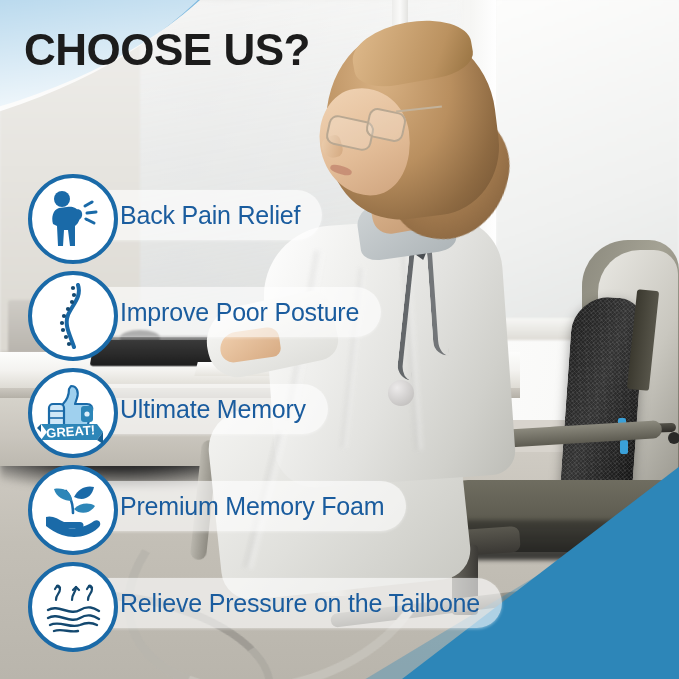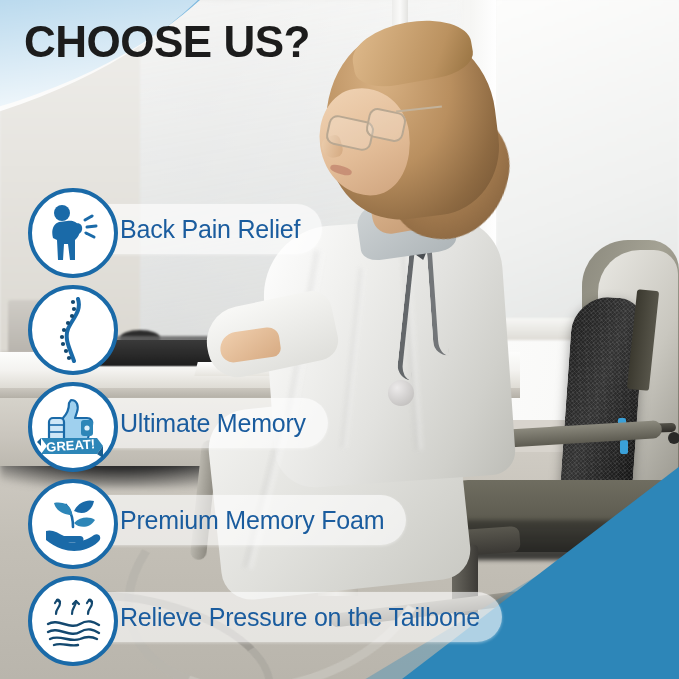--- a/index.html
+++ b/index.html
@@ -340,25 +340,25 @@
     position:absolute;left:24px;top:18px;z-index:6;
     color:#1c1c1c;line-height:.92;
     letter-spacing:-1px;
   }
   .h-why{
     font-size:62px;font-weight:bold;display:block;
     letter-spacing:0px;
   }
   .h-choose{
     font-size:44px;font-weight:bold;display:block;
-    margin-top:4px;letter-spacing:-.5px;
-  }
-
-  
-  .features{position:absolute;left:0;top:184px;z-index:7;width:679px;}
+    margin-top:12px;letter-spacing:-.5px;
+  }
+
+  
+  .features{position:absolute;left:0;top:170px;z-index:7;width:679px;}
   .feature{
     position:relative;height:97px;
   }
   .f-pill{
     position:absolute;left:72px;top:20px;height:50px;
     background:rgba(255,255,255,.62);
     border-radius:25px;
     display:flex;align-items:center;
     padding-left:48px;padding-right:22px;
     box-shadow:0 1px 3px rgba(255,255,255,.4);
@@ -479,20 +479,23 @@
               <line x1="40" y1="16" x2="47" y2="12"></line>
               <line x1="42" y1="23" x2="51" y2="22"></line>
               <line x1="41" y1="29" x2="49" y2="33"></line>
             </g>
           </svg>
         </span>
       </div>
     </div>
 
     <div class="feature">
+      <div class="f-pill">
+        <span class="f-label">Improve Poor Posture</span>
+      </div>
       <div class="f-circle">
         <span>
           <svg width="50" height="66" viewBox="0 0 50 66">
             <path d="M30 2 C34 14 24 22 20 32 C16 42 22 52 26 64" fill="none" stroke="#1a6aa8" stroke-width="4" stroke-linecap="round"></path>
             <g fill="#13486f">
               <circle cx="25" cy="5" r="2.1"></circle>
               <circle cx="26" cy="12" r="2.1"></circle>
               <circle cx="24" cy="19" r="2.1"></circle>
               <circle cx="20" cy="26" r="2.1"></circle>
               <circle cx="16" cy="33" r="2.1"></circle>

